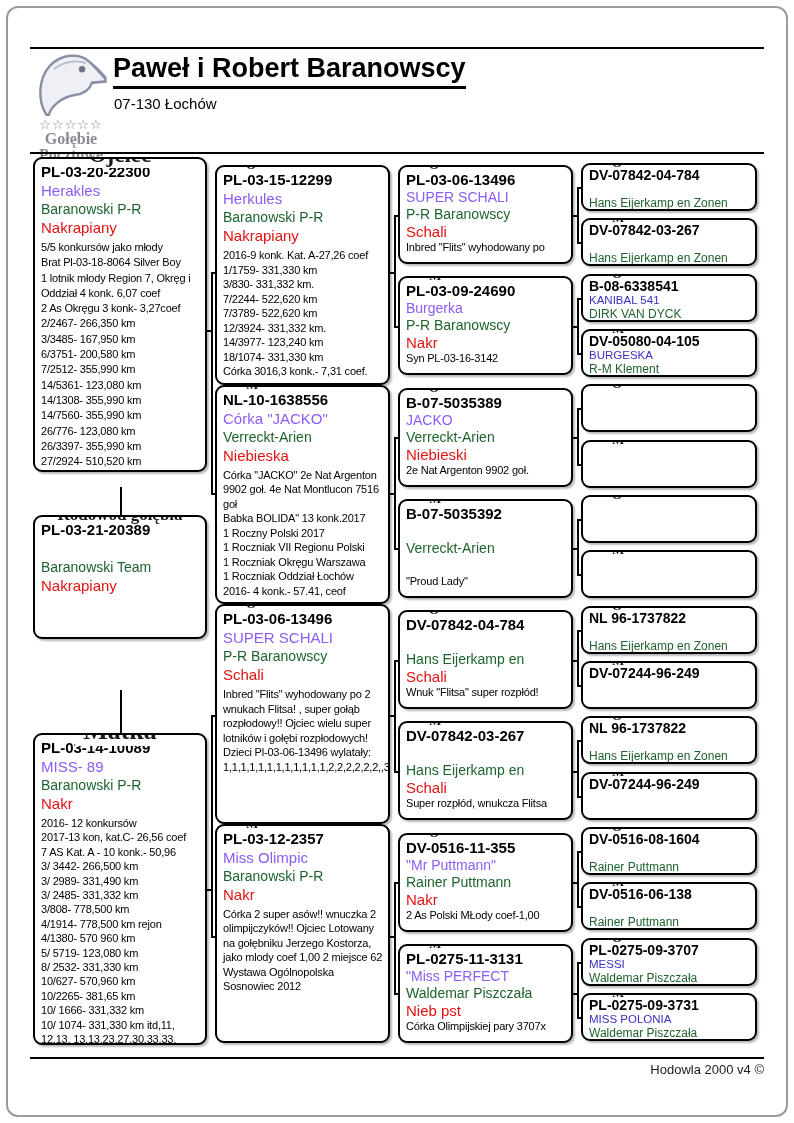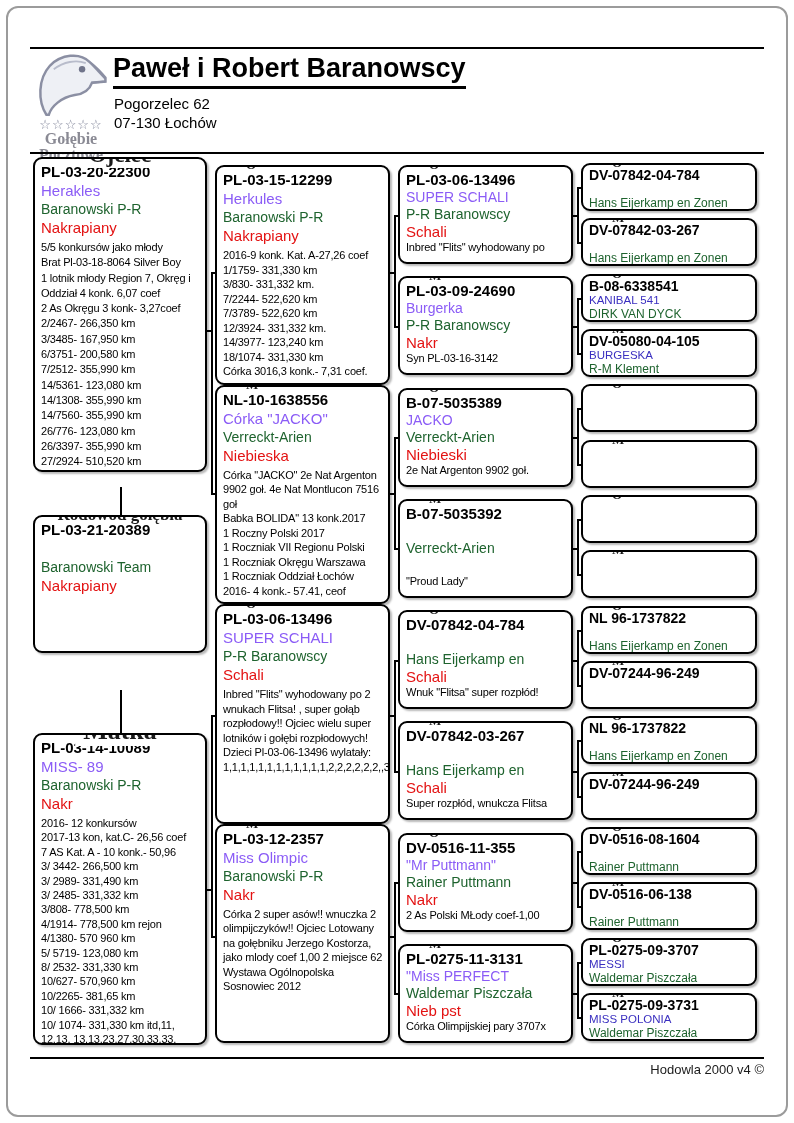--- a/index.html
+++ b/index.html
@@ -48,21 +48,21 @@
   #col-gen4{left:581px;top:163px;width:176px;height:878px;}
   #col-gen4 .pbox{height:48px;padding-top:2px;}
   #col-gen4 .ring{font-size:14px;line-height:16px;min-height:16px;}
   #col-gen4 .pname{font-size:11.5px;line-height:13px;min-height:13px;color:#3a2fc0;}
   #col-gen4 .breeder{font-size:12px;line-height:14px;min-height:14px;}
 
   
   #box-father{position:absolute;left:33px;top:157px;width:174px;height:315px;}
   #box-father .legend-big{top:-17px;font-size:23px;}
   #box-father .pdesc{line-height:15.3px;}
-  #box-subject{position:absolute;left:33px;top:515px;width:174px;height:138px;}
+  #box-subject{position:absolute;left:33px;top:515px;width:174px;height:124px;}
   #box-subject .legend-big{top:-12px;font-size:17px;}
   #box-mother{position:absolute;left:33px;top:733px;width:174px;height:312px;}
   #box-mother .legend-big{top:-19px;font-size:26px;}
   #box-mother .pdesc{line-height:14.4px;}
 
   .footer-text{position:absolute;right:30px;top:1062px;font-size:13px;color:#1a1a1a;}
 </style>
 </head>
 <body>
 
@@ -79,21 +79,20 @@
       <circle cx="39" cy="14" r="2.6" fill="#70748a"></circle>
       <path d="M16 14 C24 8 34 6 42 9" stroke="#b8bccb" stroke-width="1.5" fill="none"></path>
     </svg>
     <div class="logo-stars">☆☆☆☆☆</div>
     <div class="logo-name">Gołębie</div>
     <div class="logo-name">Pocztowe</div>
   </div>
 
   <h1 class="title">Paweł i Robert Baranowscy</h1>
   <div class="address">
-    <div>Pogorzelec 62</div>
     <div>07-130 Łochów</div>
   </div>
 
   <div class="hline" style="left:30px;top:152px;width:734px;"></div>
 
   <div class="pbox" id="box-father">
     <span class="legend-big">Ojciec</span>
     <div class="ring">PL-03-20-22300</div>
     <div class="pname">Herakles</div>
     <div class="breeder">Baranowski P-R</div>

